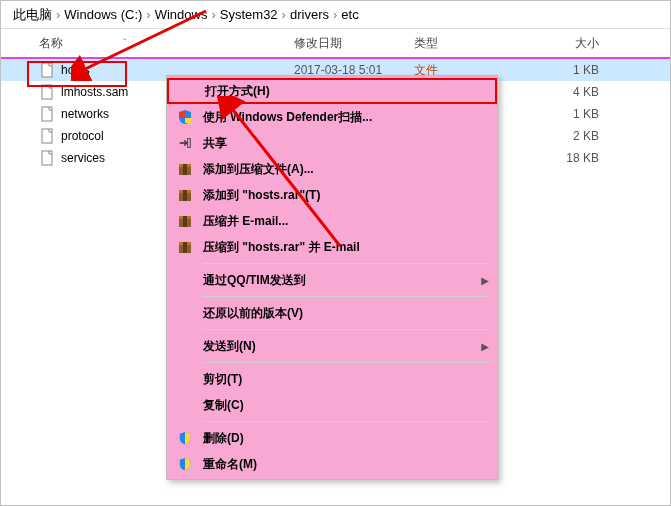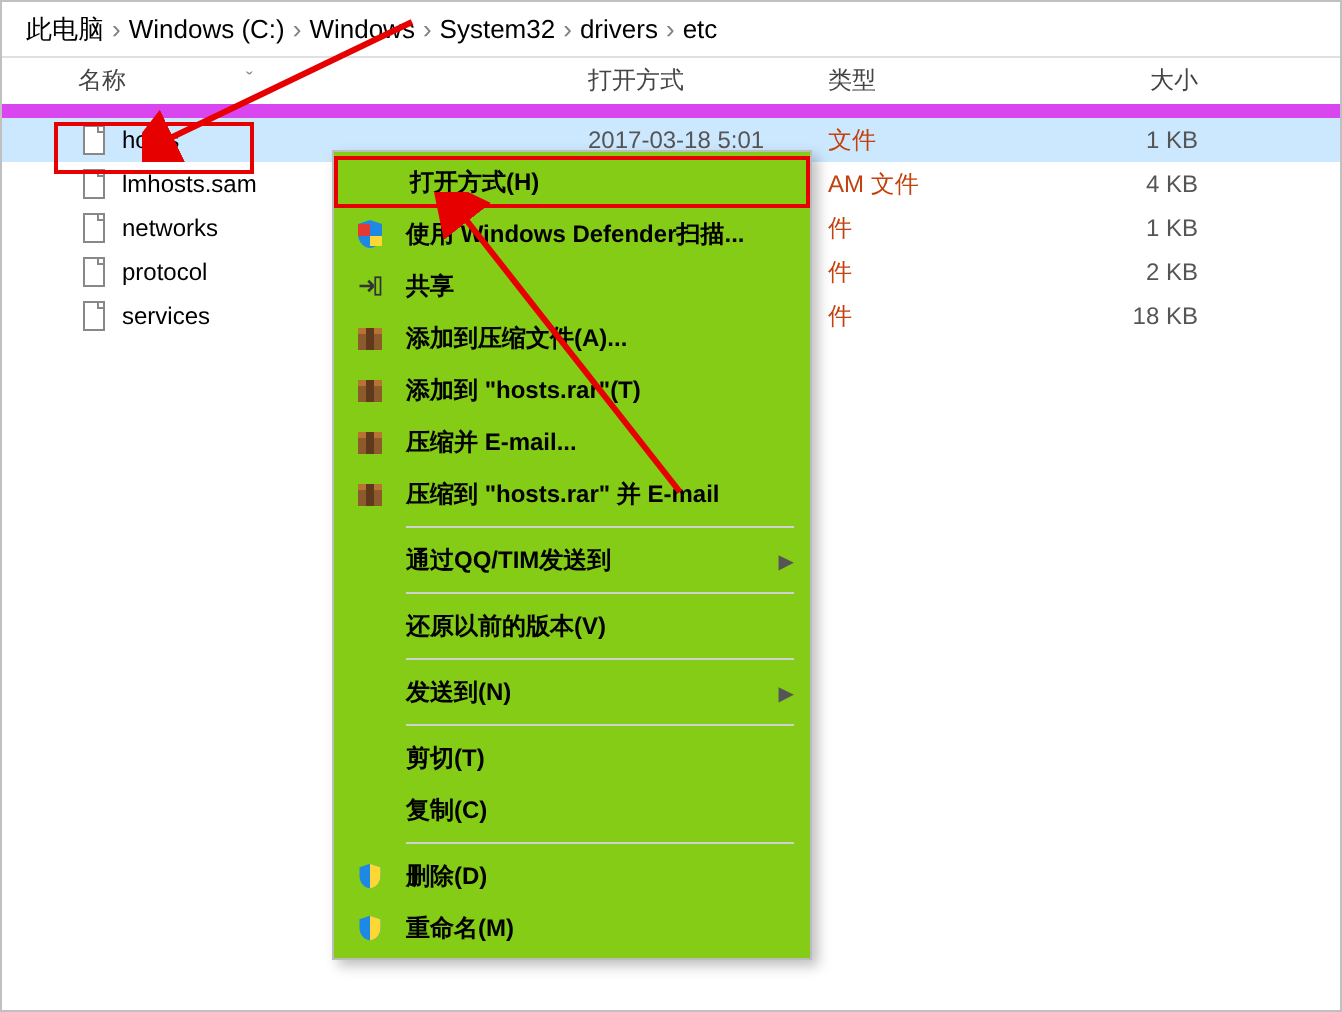--- a/index.html
+++ b/index.html
@@ -1,33 +1,33 @@
 <!DOCTYPE html>
 <html><head>
 <meta charset="utf-8">
 <style>
   * { box-sizing: border-box; margin: 0; padding: 0; }
   body { font-family: "Microsoft YaHei", "Segoe UI", sans-serif; font-size: 12px; color: #000; background: #fff; width: 671px; height: 506px; overflow: hidden; border: 1px solid #c0c0c0; position: relative; }
   .breadcrumb { height: 28px; display: flex; align-items: center; padding: 4px 10px; border-bottom: 1px solid #e0e0e0; font-size: 13px; }
   .breadcrumb span { padding: 0 2px; }
   .chev { color: #808080; padding: 0 6px; }
-  .columns { height: 30px; display: flex; align-items: center; border-bottom: 7px solid #d946ef; padding-left: 38px; color: #444; }
+  .columns { height: 30px; display: flex; align-items: center; border-bottom: 2px solid #d946ef; padding-left: 38px; color: #444; }
   .col-name { width: 255px; display:flex; align-items:center; }
   .col-date { width: 120px; }
   .col-type { width: 115px; }
   .col-size { width: 90px; text-align:right; padding-right:20px;}
   .filelist { position: relative; }
   .row { height: 22px; display: flex; align-items: center; padding-left: 38px; }
   .row.selected { background: #cce8ff; }
   .fileicon { width:16px; height:16px; margin-right:6px; flex:0 0 16px; }
   .fname { width: 233px; }
   .fdate { width: 120px; color:#555; }
   .ftype { width: 115px; color:#c2410c;}
   .fsize { width: 90px; text-align:right; color:#555; padding-right:20px;}
-  .contextmenu { position:absolute; left:165px; top:74px; width:240px; background:#84cc16; border:1px solid #bcbcbc; box-shadow:3px 3px 6px rgba(0,0,0,0.25); padding:2px 0; }
+  .contextmenu { position:absolute; left:165px; top:74px; width:332px; background:#f9a8d4; border:1px solid #bcbcbc; box-shadow:3px 3px 6px rgba(0,0,0,0.25); padding:2px 0; }
   .mitem { height:26px; display:flex; align-items:center; padding:0 30px 0 8px; position:relative; }
   .msep { height:1px; background:#d0d0d0; margin:3px 8px 3px 36px; }
   .micon { width:20px; height:20px; margin-right:8px; flex:0 0 20px; display:flex; align-items:center; justify-content:center;}
   .mlabel { flex:1;font-weight:bold; }
   .marrow { position:absolute; right:8px; top:8px; font-size:10px; color:#555;}
   .mitem.framed { border:2px solid #e60000; height:26px;}
   .highlight-box { position:absolute; border:2px solid #e60000; pointer-events:none; }
   .hb1 { left:26px; top:60px; width:100px; height:26px; }
   svg.arrow { position:absolute; pointer-events:none; }
   .sort-chev { color:#888; font-size:10px; margin-left:60px;}
@@ -49,21 +49,21 @@
   <span>drivers</span>
     <span class="chev">›</span>
   <span>etc</span>
 </div>
 
 <div class="columns">
   <div class="col-name">
       <span>名称</span>
       <span class="sort-chev">ˇ</span>
     </div>
-  <div class="col-date">打开方式</div>
+  <div class="col-date">修改日期</div>
   <div class="col-type">类型</div>
   <div class="col-size">大小</div>
 </div>
 
 <div class="filelist">
   <div class="row selected">
     <svg class="fileicon" viewBox="0 0 16 16">
         <rect x="3" y="1" width="10" height="14" fill="#fff" stroke="#888"></rect>
         <polyline points="10,1 10,4 13,4" fill="none" stroke="#888"></polyline>
       </svg>

